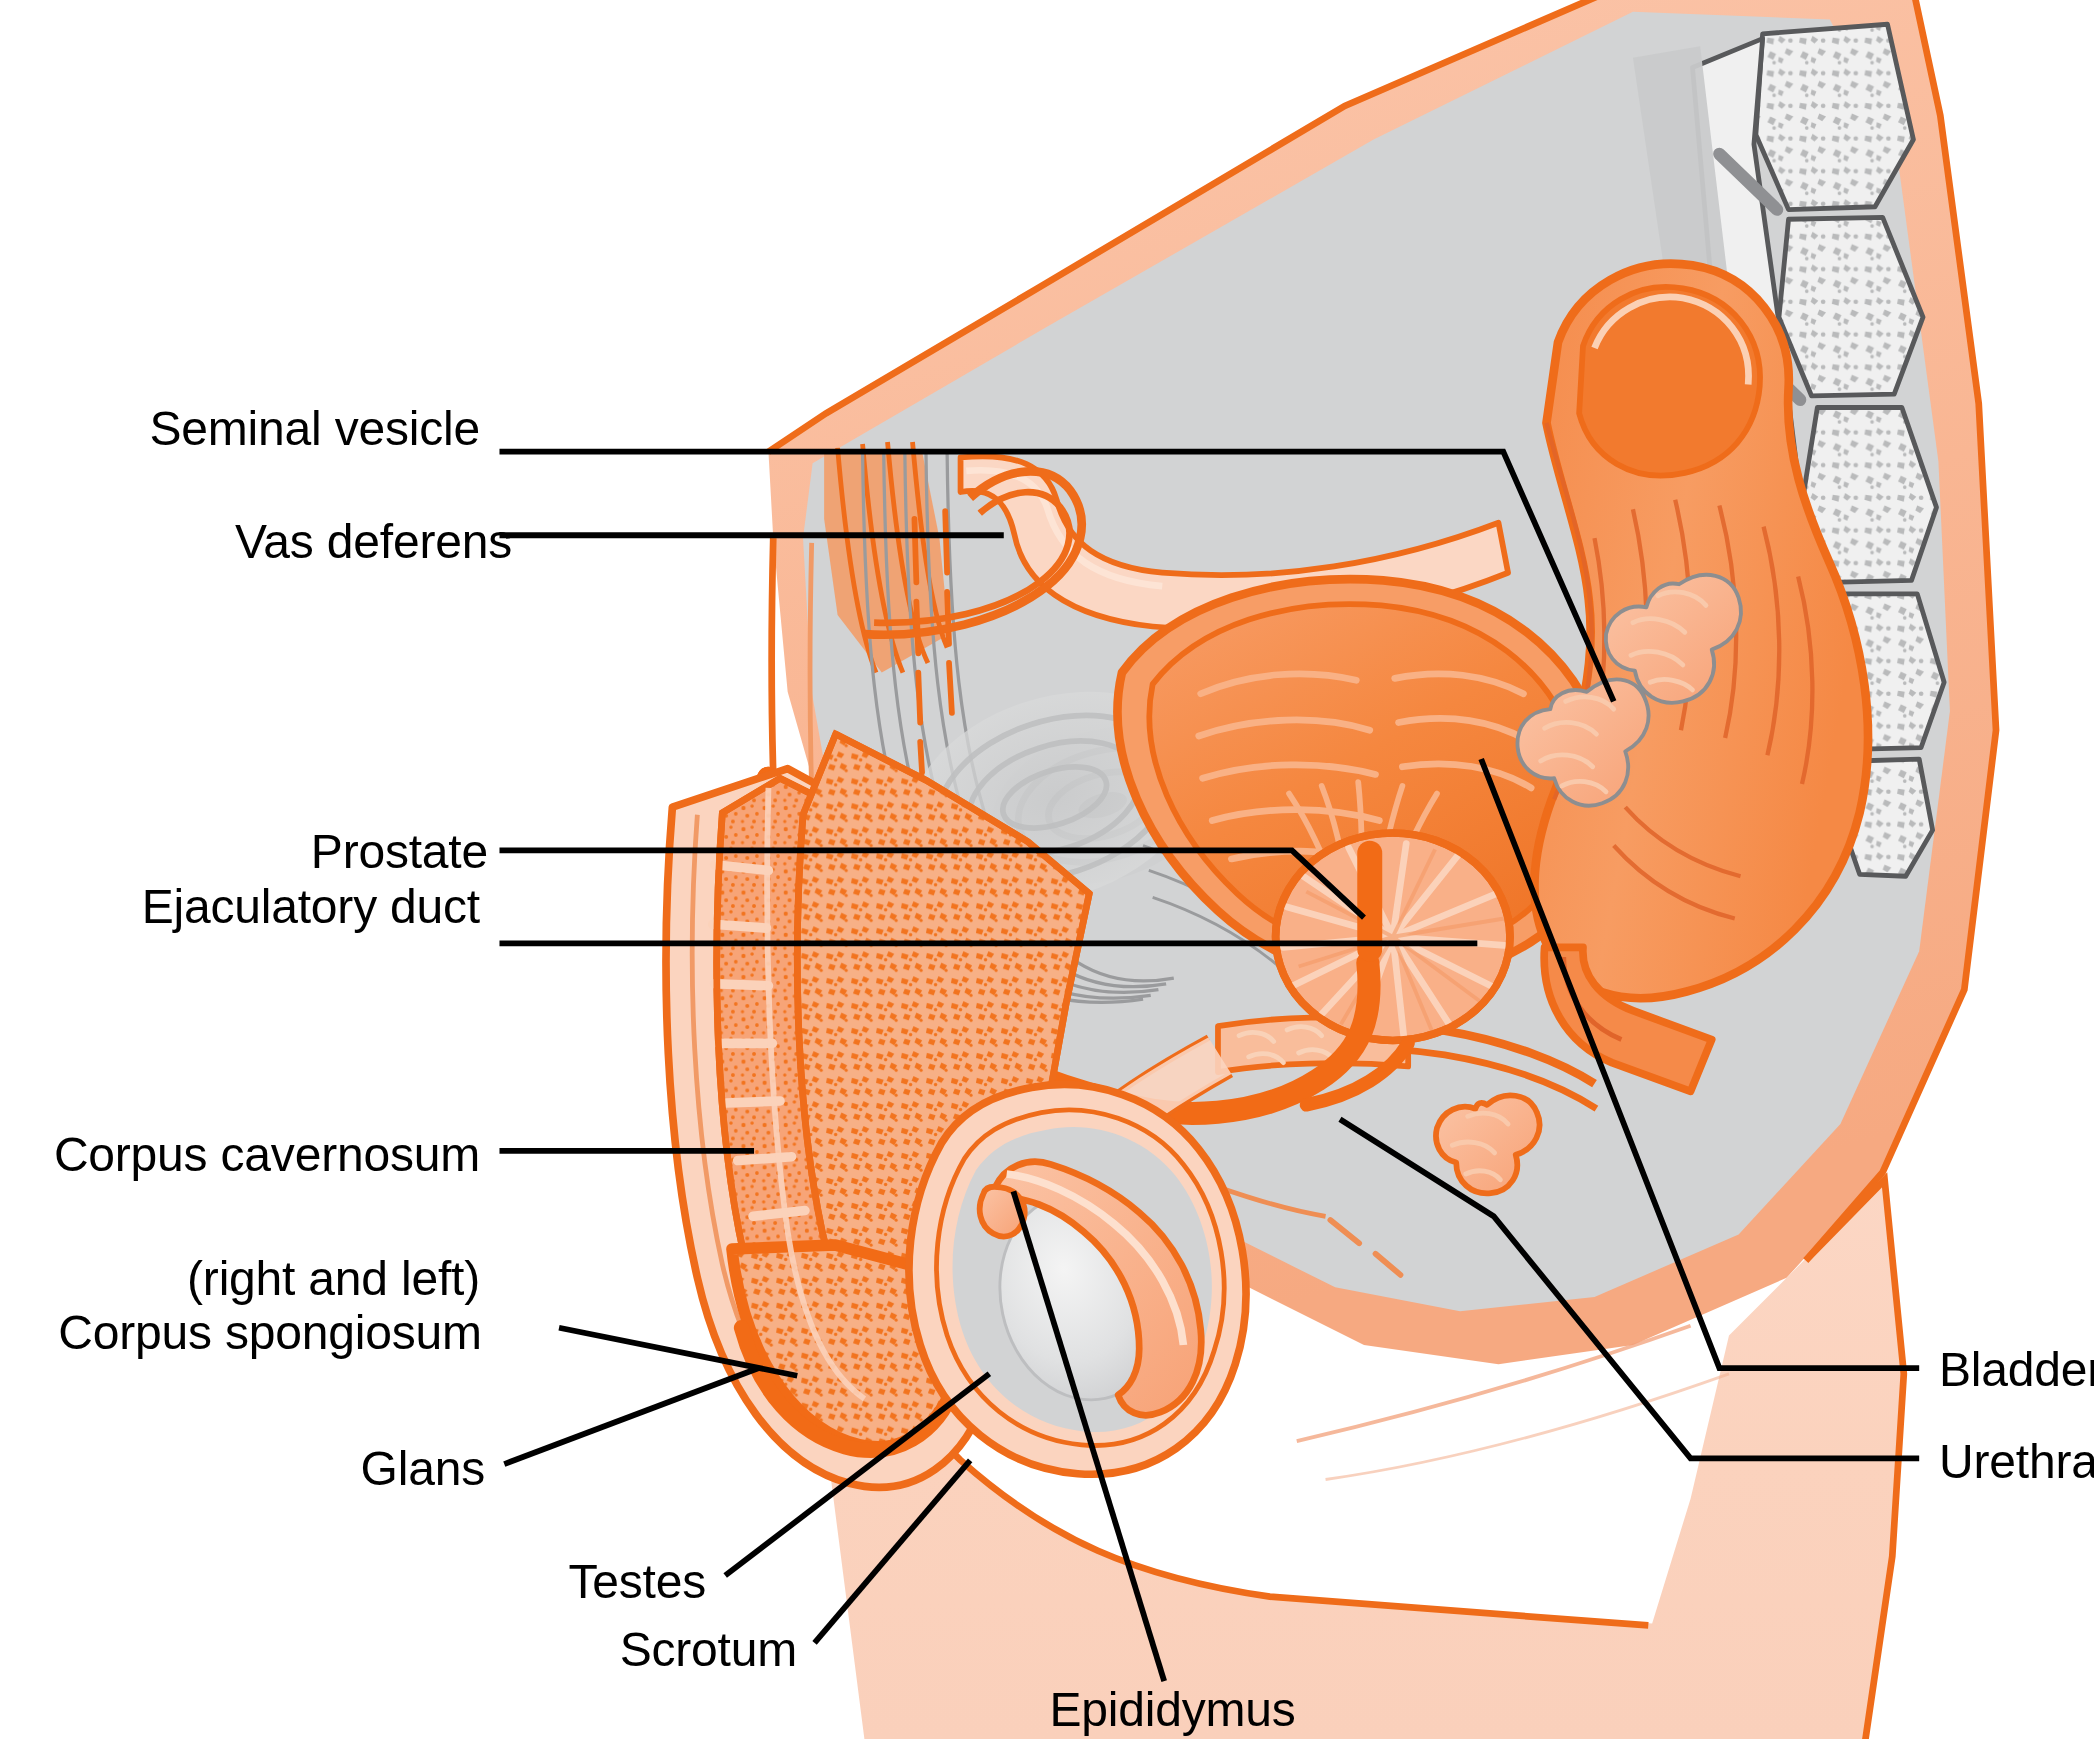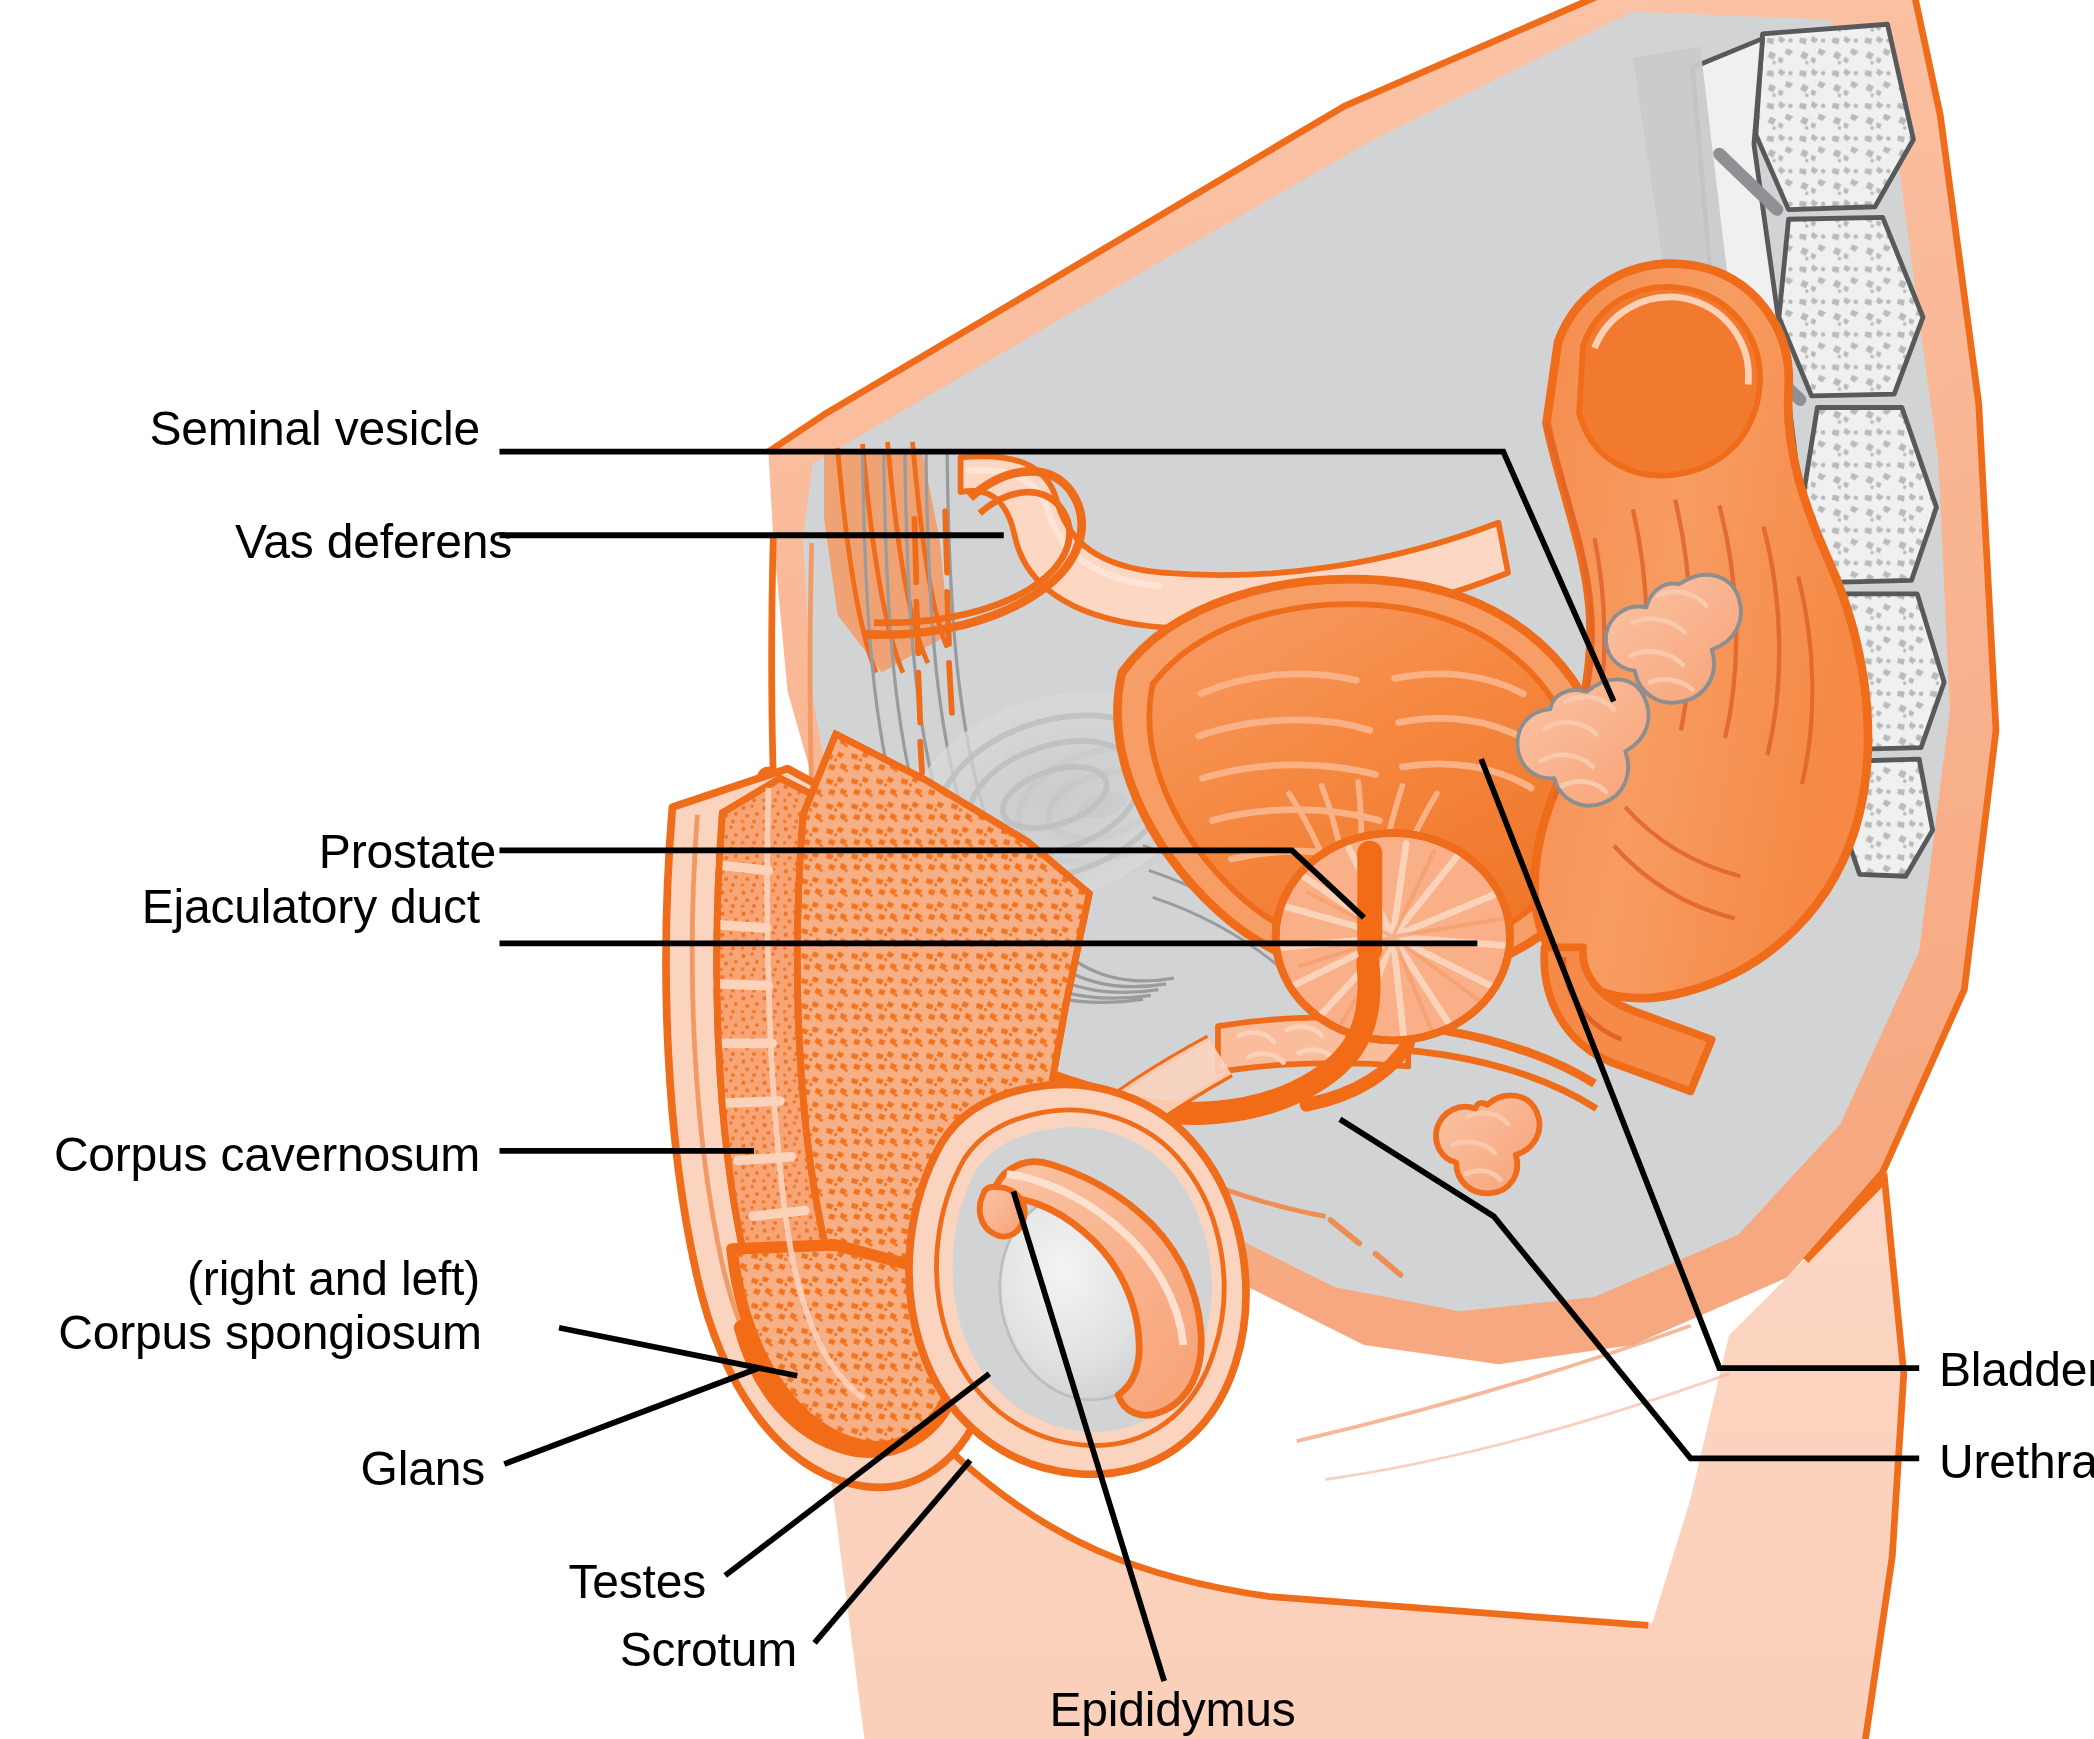--- a/index.html
+++ b/index.html
@@ -441,21 +441,21 @@
       <polyline points="1212,1750 1055,1240"></polyline>
       <polyline points="1998,1424 1790,1424 1542,790"></polyline>
       <polyline points="1998,1518 1760,1518 1555,1266 1395,1165"></polyline>
     </g>
   </svg>
 
   <div class="lbl r" style="left:0px; top:402px; width:480px;">Seminal vesicle</div>
 
   <div class="lbl r" style="left:0px; top:515px; width:480px;padding-left:32px;">Vas deferens</div>
 
-  <div class="lbl r" style="left:16px; top:825px; width:480px;">Prostate</div>
+  <div class="lbl r" style="left:8px; top:825px; width:480px;">Prostate</div>
 
   <div class="lbl r" style="left:0px; top:880px; width:480px;">Ejaculatory duct</div>
 
   <div class="lbl r" style="left:0px; top:1128px; width:480px;">Corpus cavernosum</div>
 
   <div class="lbl r" style="left:0px; top:1252px; width:480px;">(right and left)</div>
 
   <div class="lbl r" style="left:0px; top:1306px; width:540px;text-align:center;">Corpus spongiosum</div>
 
   <div class="lbl r" style="left:0px; top:1442px; width:485px;">Glans</div>

